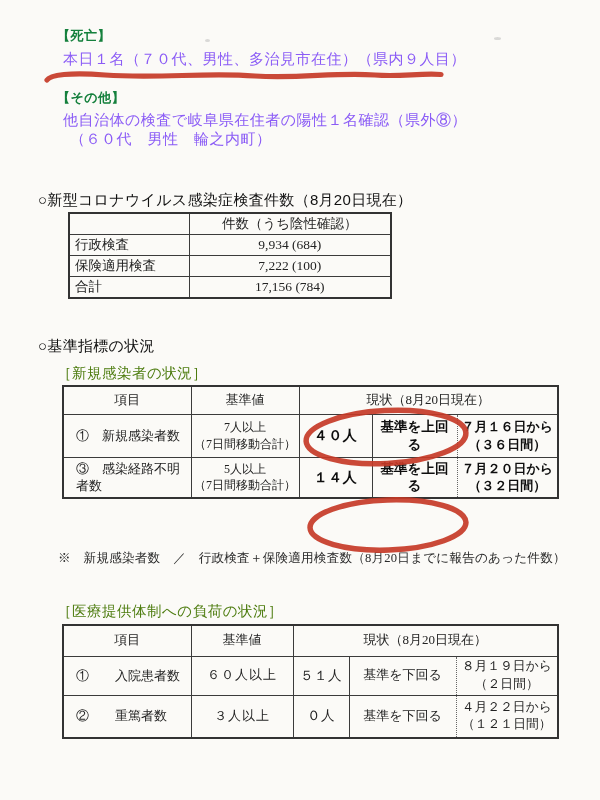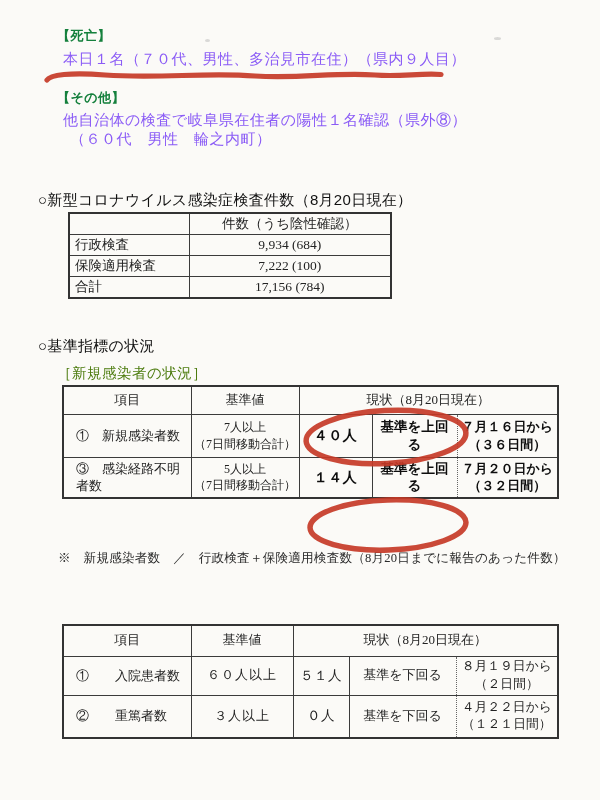--- a/index.html
+++ b/index.html
@@ -118,20 +118,21 @@
       <td class="val">１４人</td>
       <td class="status">基準を上回る</td>
       <td class="since">７月２０日から
 （３２日間）</td>
     </tr>
   </tbody>
     </table>
 
   <div class="abs footnote" style="left:58px;top:550px">※　新規感染者数　／　行政検査＋保険適用検査数（8月20日までに報告のあった件数）</div>
 
+  <div class="abs sub-title" style="left:57px;top:602px">［医療提供体制への負荷の状況］</div>
 
   <table class="t3" style="left:62px;top:624px;width:495px">
     <colgroup>
       <col style="width:128px">
         <col style="width:102px">
         <col style="width:56px">
       <col style="width:107px">
         <col style="width:102px">
     </colgroup>
     <tbody>

